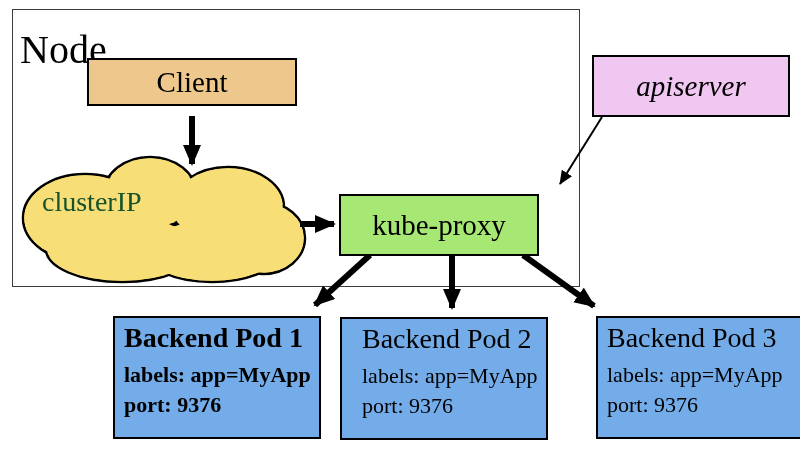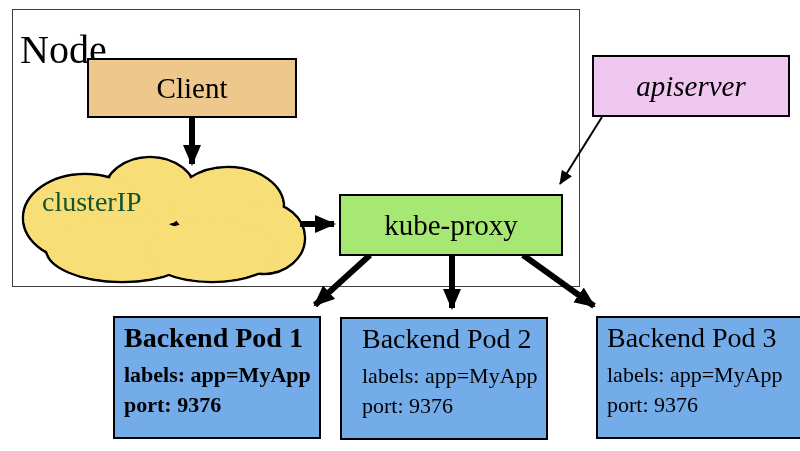--- a/index.html
+++ b/index.html
@@ -35,27 +35,27 @@
   .shape-box {
     border: 2px solid #000;
     display: flex;
     align-items: center;
     justify-content: center;
     color: #000;
     box-sizing: border-box;
   }
   #client-box {
     left: 87px; top: 58px;
-    width: 210px; height: 60px;
+    width: 210px; height: 48px;
     background: #EDC78C;
     font-size: 29px;
   }
   #kube-proxy-box {
     left: 339px; top: 194px;
-    width: 224px; height: 62px;
+    width: 200px; height: 62px;
     background: #A7E774;
     font-size: 29px;
   }
   #apiserver-box {
     left: 592px; top: 55px;
     width: 198px; height: 62px;
     background: #F0C7F1;
     font-size: 29px;
     font-style: italic;
   }

